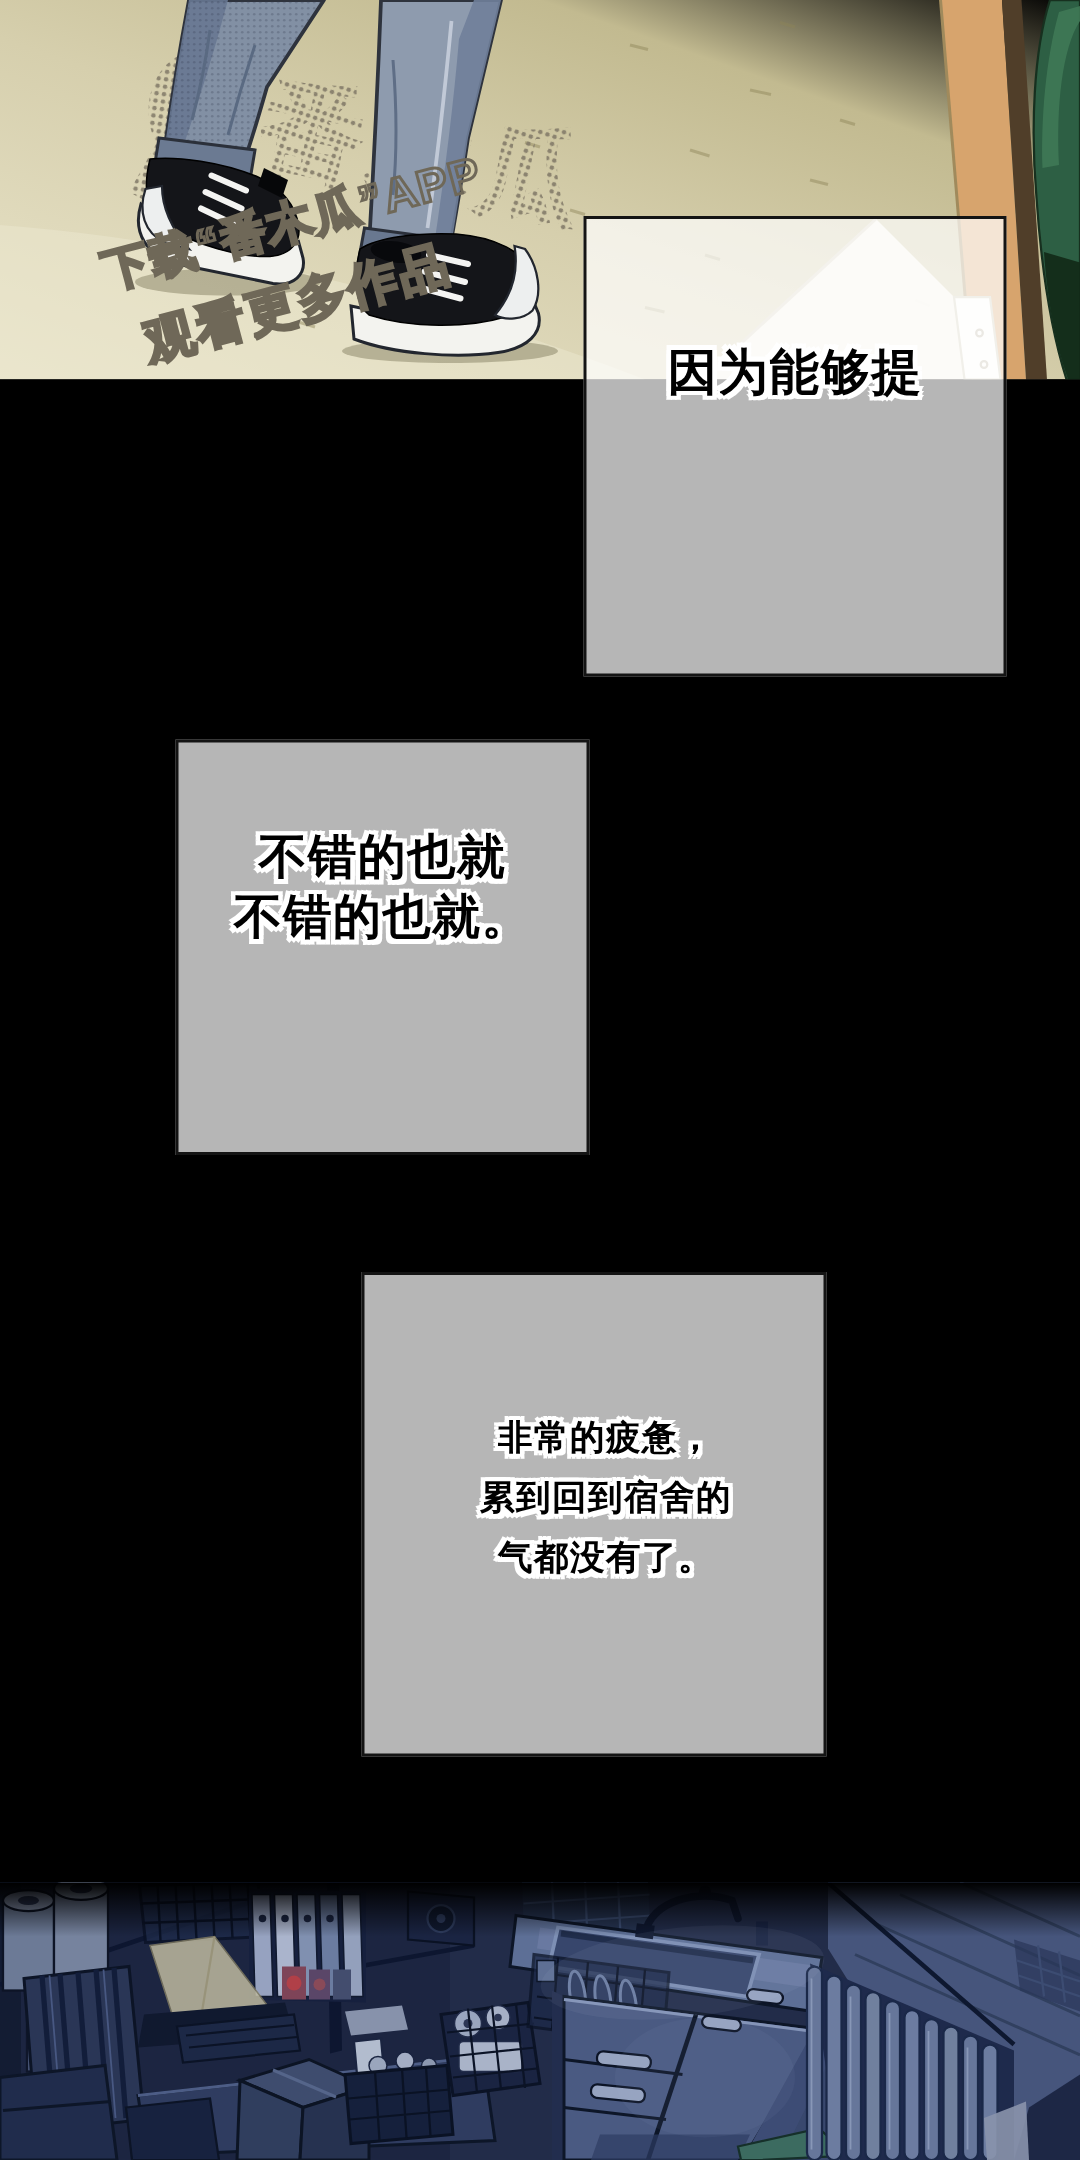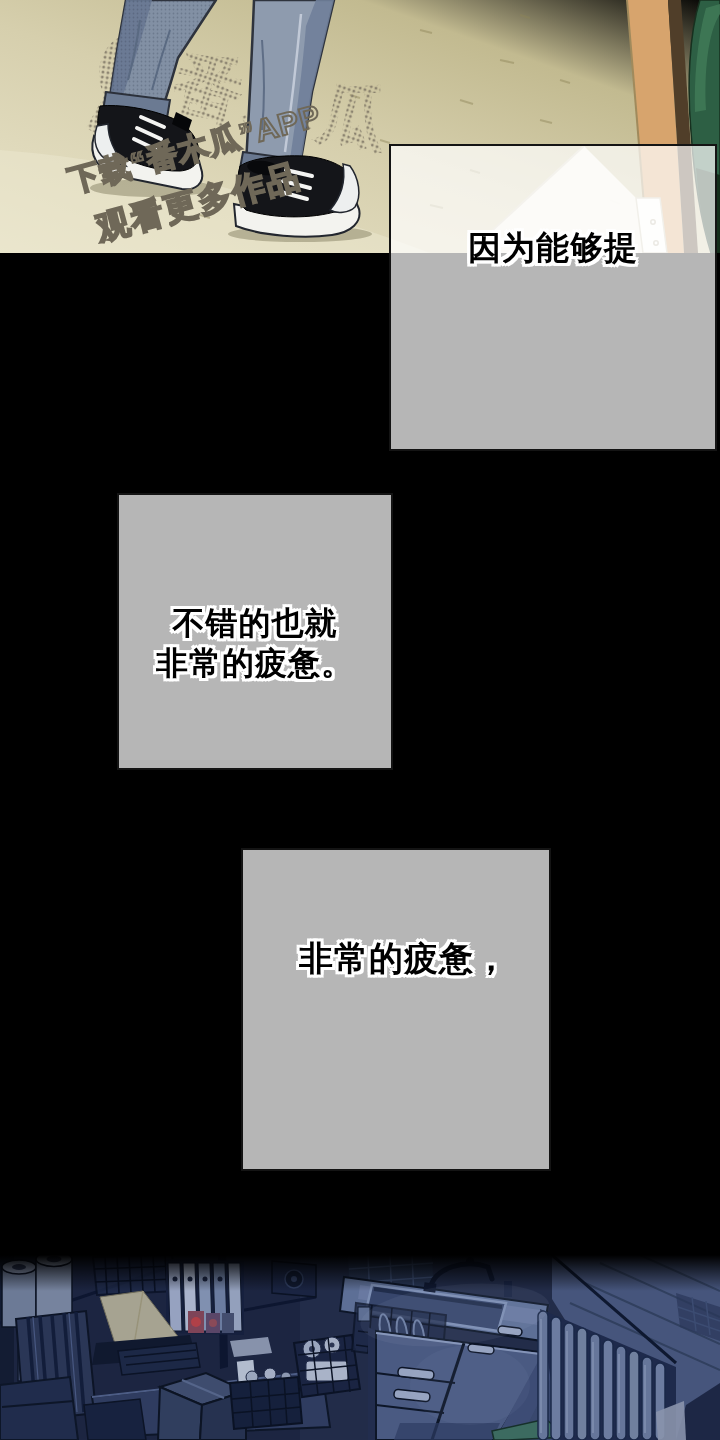--- a/index.html
+++ b/index.html
@@ -9,26 +9,26 @@
   #top-panel{top:0;height:253px;}
   #black-gap{top:253px;height:1002px;background:#000;}
   #bottom-panel{top:1255px;height:185px;}
   .speech{position:absolute;box-sizing:border-box;background:rgba(255,255,255,0.715);
           border:2px solid #141414;text-align:center;color:#000;font-weight:bold;
           z-index:5;letter-spacing:1px;}
   .speech .line{white-space:nowrap;
        text-shadow:-3px -3px 0 #fff,0 -3px 0 #fff,3px -3px 0 #fff,-3px 0 0 #fff,
                     3px 0 0 #fff,-3px 3px 0 #fff,0 3px 0 #fff,3px 3px 0 #fff,
                    -2px -2px 0 #fff,2px -2px 0 #fff,-2px 2px 0 #fff,2px 2px 0 #fff;}
-  #speech-1{left:389px;top:144px;width:328px;height:307px;padding-top:82px;
+  #speech-1{left:389px;top:144px;width:282px;height:307px;padding-top:82px;
             font-size:33px;line-height:40px;}
-  #speech-2{left:117px;top:493px;width:276px;height:277px;padding-top:108px;
+  #speech-2{left:117px;top:493px;width:276px;height:277px;padding-top:56px;
             font-size:32px;line-height:40px;}
   #speech-3{left:241px;top:848px;width:310px;height:323px;padding-top:88px;
-            font-size:34px;line-height:40px;padding-left:16px;}
+            font-size:23px;line-height:40px;padding-left:16px;}
   svg{display:block;}
 </style>
 </head>
 <body>
 
 <div class="panel" id="top-panel">
 <svg width="720" height="253" viewBox="0 0 720 253">
   <defs>
     <linearGradient id="floorGrad" x1="0" y1="1" x2="1" y2="0">
       <stop offset="0" stop-color="#e9e4ca"></stop>
@@ -380,18 +380,20 @@
   <rect x="0" y="0" width="720" height="36" fill="url(#fadeTop)"></rect>
 </svg>
 </div>
 
 <div class="speech" id="speech-1">
   <div class="line">因为能够提</div>
 </div>
 
 <div class="speech" id="speech-2">
   <div class="line">不错的也就</div>
-  <div class="line">非常的疲惫。</div>
+  <div class="line">不错的也就。</div>
 </div>
 
 <div class="speech" id="speech-3">
   <div class="line">非常的疲惫，</div>
+  <div class="line">累到回到宿舍的</div>
+  <div class="line">气都没有了。</div>
 </div>
 
 </body></html>

